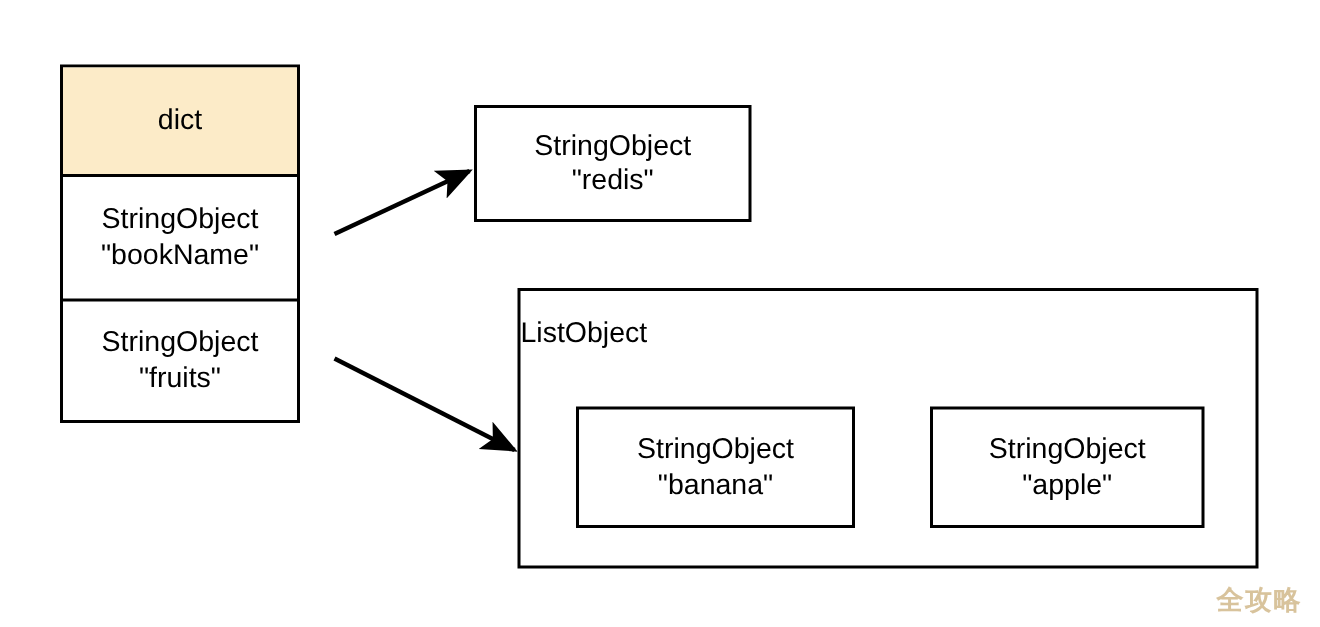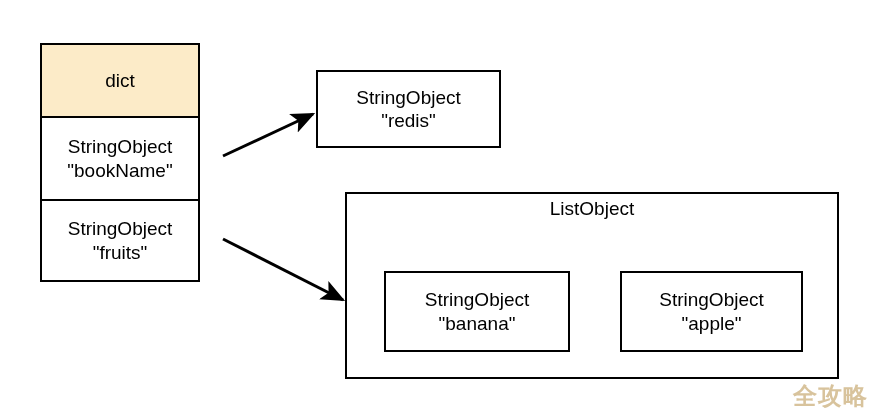--- a/index.html
+++ b/index.html
@@ -82,42 +82,41 @@
   
   .listobj {
     left: 345px;
     top: 192px;
     width: 494px;
     height: 187px;
   }
   .listobj-label {
     position: absolute;
     left: 0;
-    top: 4px;
+    top: 18px;
     width: 100%;
-    text-align: center;
     font-size: 19px;
   }
 
   
   #arrows {
     position: absolute;
     left: 0;
     top: 0;
     width: 880px;
     height: 418px;
     pointer-events: none;
   }
 
   
   .watermark {
     position: absolute;
     right: 12px;
     bottom: 6px;
-    font-size: 24px;
+    font-size: 18px;
     font-weight: bold;
     color: #d8c39c;
     letter-spacing: 1px;
     font-family: "DejaVu Sans", sans-serif;
   }
 </style>
 </head>
 <body>
 
 <div id="canvas">

